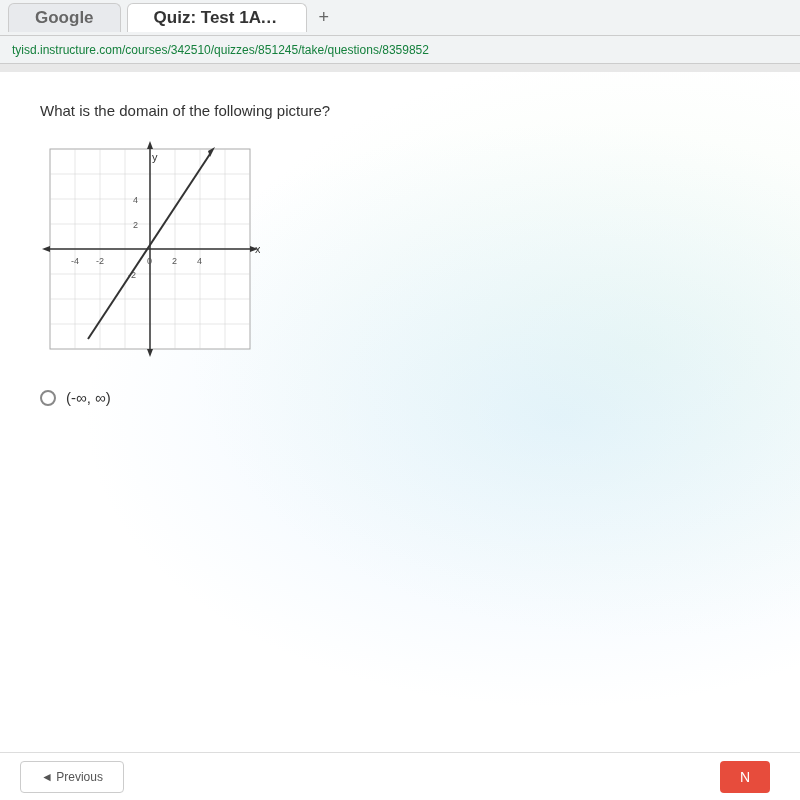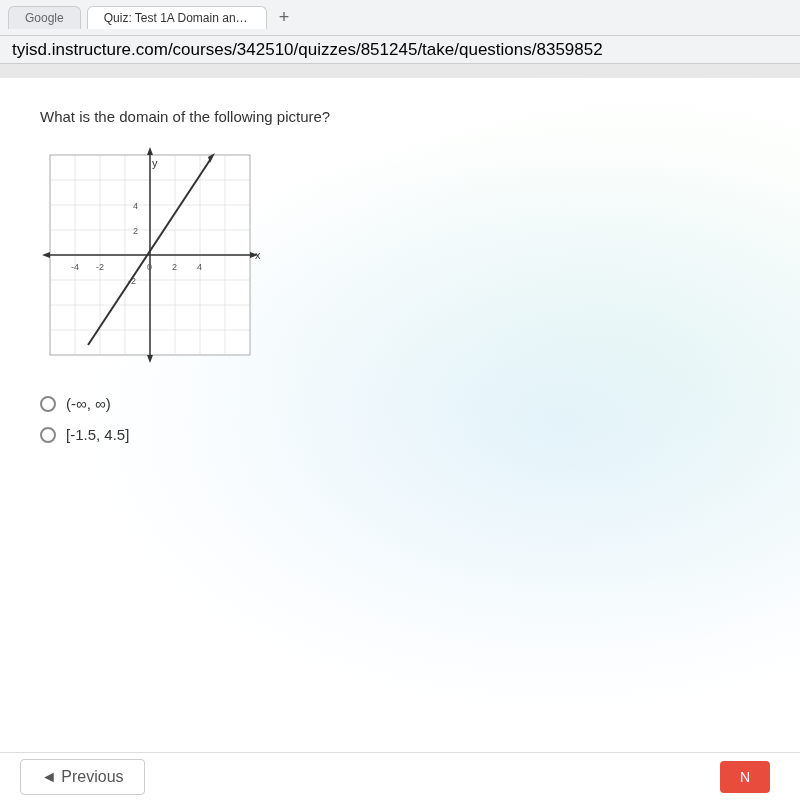--- a/index.html
+++ b/index.html
@@ -19,55 +19,56 @@
       align-items: center;
       padding: 0 8px;
       border-bottom: 1px solid #ccc;
       gap: 6px;
     }
     .tab {
       background: #fff;
       border: 1px solid #ccc;
       border-bottom: none;
       border-radius: 6px 6px 0 0;
-      padding: 4px 16px;
-      font-size: 12px;
+      padding: 4px 26px;
+      font-size: 17px;
       color: #333;
       white-space: nowrap;
       overflow: hidden;
       text-overflow: ellipsis;
       max-width: 180px;
+      font-weight: bold;
     }
     .tab.inactive {
       background: #e8eaed;
       color: #666;
     }
     .tab-plus {
       font-size: 18px;
       color: #666;
       padding: 0 6px;
     }
 
     .address-bar {
       background: #f1f3f4;
       height: 28px;
       display: flex;
       align-items: center;
       padding: 0 12px;
       border-bottom: 1px solid #ccc;
     }
     .address-text {
-      font-size: 17px;
-      color: #000000;
+      font-size: 12px;
+      color: #15803d;
     }
 
     
     .page-content {
       background: #fff;
-      margin: 14px auto;
+      margin: 8px auto;
       width: 100%;
       height: calc(800px - 36px - 28px - 48px);
       overflow-y: auto;
       padding: 30px 40px;
       position: relative;
     }
 
     
     .wavy-bg {
       position: absolute;
@@ -160,21 +161,21 @@
       align-items: center;
       padding: 0 20px;
       justify-content: space-between;
     }
 
     .prev-button {
       background: #fff;
       border: 1px solid #ccc;
       border-radius: 4px;
       padding: 8px 20px;
-      font-size: 16px;
+      font-size: 12px;
       color: #555;
       cursor: pointer;
       display: flex;
       align-items: center;
       gap: 4px;
     }
 
     .next-button {
       background: #e74c3c;
       border: none;
@@ -287,24 +288,20 @@
         <polygon points="168,12 175,8 170,18" fill="#333"></polygon>
 
       </svg>
     </div>
 
     <div class="choices">
       <div class="choice-item">
         <div class="radio-circle"></div>
         <span class="choice-label">(-∞, ∞)</span>
       </div>
-      <div class="choice-item">
-        <div class="radio-circle"></div>
-        <span class="choice-label">[-1.5, 4.5]</span>
-      </div>
     </div>
 
   </div>
 </div>
 
 <div class="bottom-nav">
   <button class="prev-button">◄ Previous</button>
   <button class="next-button">N</button>
 </div>
 

